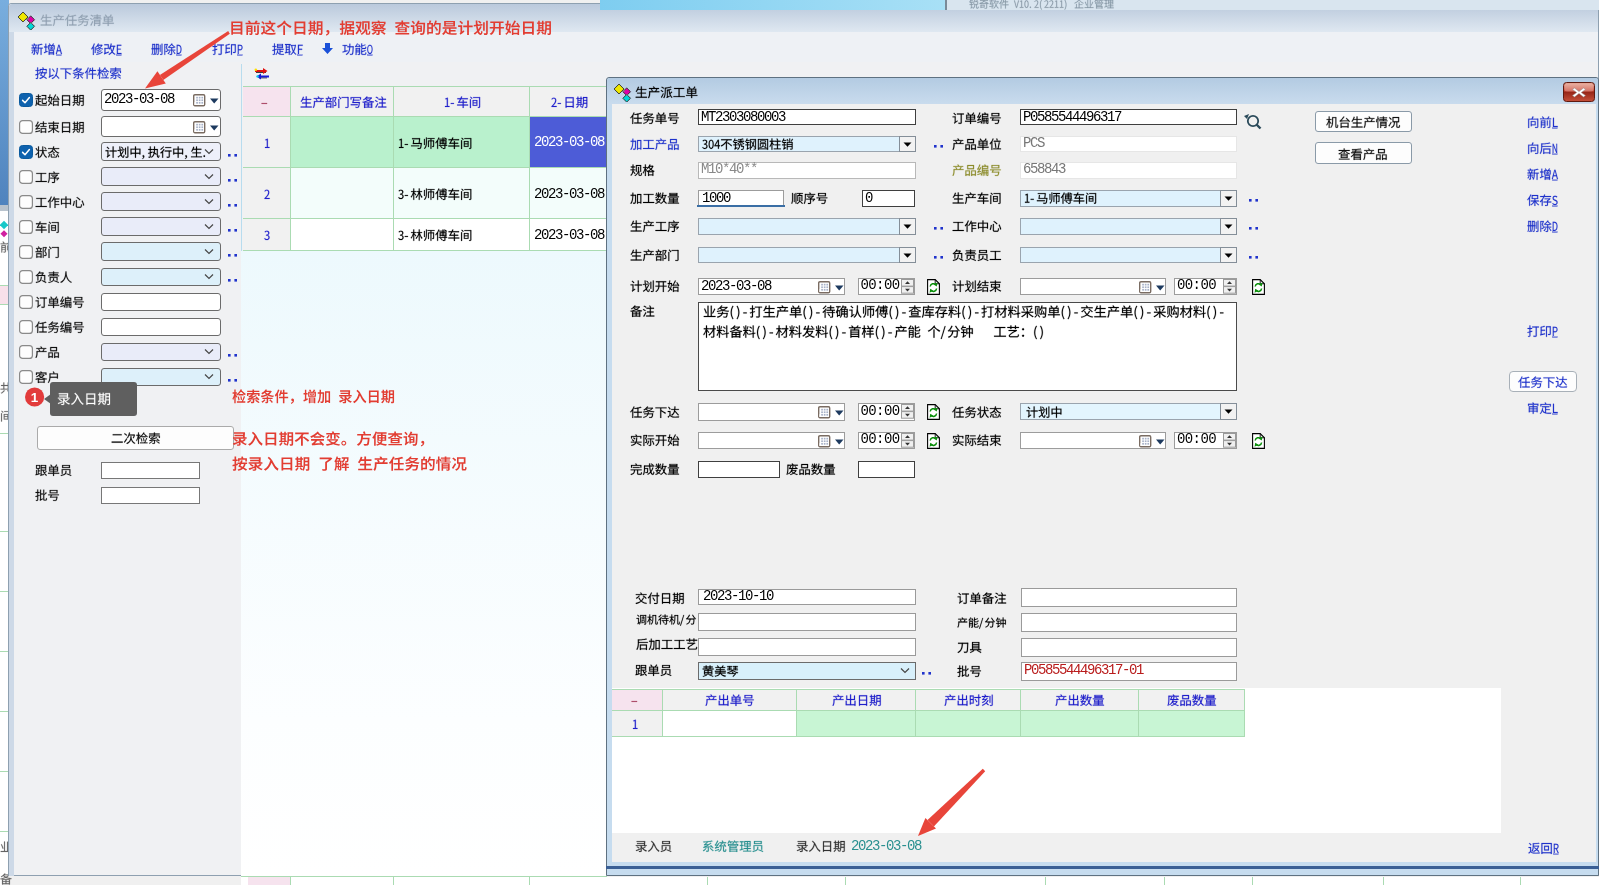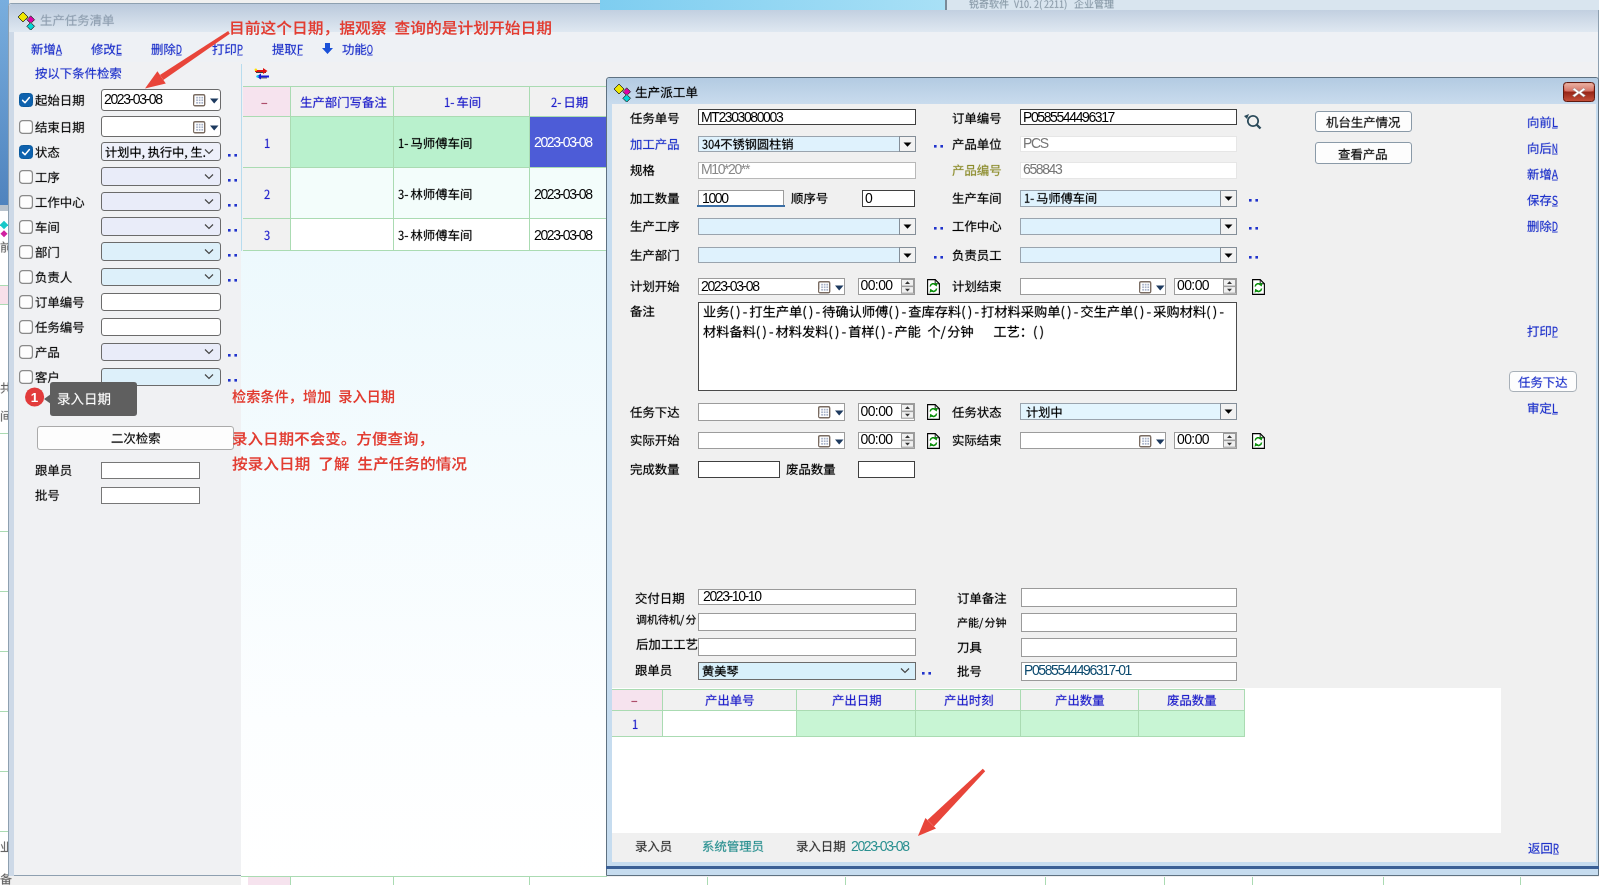--- a/index.html
+++ b/index.html
@@ -1,18 +1,18 @@
 <!DOCTYPE html>
 <html><head><meta charset="utf-8"><style>
 *{margin:0;padding:0;box-sizing:border-box}
 html,body{width:1599px;height:885px;overflow:hidden;position:relative;background:#f0f0f0;
  font-family:"Liberation Sans",sans-serif;}
 .t{position:absolute;overflow:visible}
 .ab{position:absolute}
-.txt{position:absolute;font-family:Liberation Sans, sans-serif;white-space:pre;font-size:14px;letter-spacing:-1.4px;line-height:13.5px;transform:translateZ(0)}
+.txt{position:absolute;font-family:Liberation Mono, monospace;white-space:pre;font-size:14px;letter-spacing:-1.4px;line-height:13.5px;transform:translateZ(0)}
 </style></head><body>
 <div style="position:absolute;left:0px;top:0px;width:9px;height:210px;background:linear-gradient(#79aede,#4e82bd)"></div>
 <div style="position:absolute;left:0px;top:205px;width:9px;height:680px;background:#fff"></div>
 <div style="position:absolute;left:0px;top:205px;width:9px;height:6px;background:#b9c3cd"></div>
 <svg class="ab" style="left:0;top:220px" width="8" height="18">
     <rect x="1" y="2" width="6" height="6" fill="#18c8c8" transform="rotate(45 4 5)"></rect>
     <rect x="2" y="11" width="5" height="5" fill="#d020a0" transform="rotate(45 4 13)"></rect>
   </svg>
 <div style="position:absolute;left:0px;top:285px;width:8px;height:20px;background:#f8e0ea;border-top:1px solid #aadbb2;border-bottom:1px solid #aadbb2"></div>
 <div style="position:absolute;left:0px;top:433px;width:8px;height:1px;background:#aadbb2"></div>
@@ -600,21 +600,21 @@
   </svg>
 <svg class="ab" style="left:934px;top:144.6px" width="10" height="3" fill="#2033cc">
     <rect x="0" y="0" width="2.6" height="2.6"></rect>
     <rect x="6.4" y="0" width="2.6" height="2.6"></rect>
   </svg>
 <svg class="t" style="left:630.0px;top:164.35px;width:24.80px;height:12.40px" viewBox="0 -880 2000 1000" preserveAspectRatio="none" fill="#000" stroke="#000" stroke-width="16">
     <use href="#g89C4" x="0"></use>
     <use href="#g683C" x="1000"></use>
   </svg>
 <div style="position:absolute;left:698px;top:162.3px;width:218px;height:16.5px;background:#fff;border:1px solid #b8b8b8"></div>
-<div class="txt" style="left:701px;top:163.4px;color:#888">M10*20**</div>
+<div class="txt" style="left:701px;top:163.4px;color:#888">M10*40**</div>
 <svg class="t" style="left:630.0px;top:192.35px;width:49.60px;height:12.40px" viewBox="0 -880 4000 1000" preserveAspectRatio="none" fill="#000" stroke="#000" stroke-width="16">
     <use href="#g52A0" x="0"></use>
     <use href="#g5DE5" x="1000"></use>
     <use href="#g6570" x="2000"></use>
     <use href="#g91CF" x="3000"></use>
   </svg>
 <div style="position:absolute;left:698px;top:190px;width:85.5px;height:16.5px;background:#fff;border:1px solid #9c9c9c"></div>
 <div style="position:absolute;left:697px;top:204.5px;width:87.5px;height:2.2px;background:#3a6ea5"></div>
 <div class="txt" style="left:702px;top:191.8px;color:#000">1000</div>
 <svg class="t" style="left:791.0px;top:192.35px;width:37.20px;height:12.40px" viewBox="0 -880 3000 1000" preserveAspectRatio="none" fill="#000" stroke="#000" stroke-width="16">
@@ -1184,21 +1184,21 @@
 <svg class="t" style="left:956.6px;top:640.85px;width:24.80px;height:12.40px" viewBox="0 -880 2000 1000" preserveAspectRatio="none" fill="#000" stroke="#000" stroke-width="16">
     <use href="#g5200" x="0"></use>
     <use href="#g5177" x="1000"></use>
   </svg>
 <div style="position:absolute;left:1021px;top:637.5px;width:216px;height:19px;background:#fff;border:1px solid #9a9a9a"></div>
 <svg class="t" style="left:956.6px;top:665.05px;width:24.80px;height:12.40px" viewBox="0 -880 2000 1000" preserveAspectRatio="none" fill="#000" stroke="#000" stroke-width="16">
     <use href="#g6279" x="0"></use>
     <use href="#g53F7" x="1000"></use>
   </svg>
 <div style="position:absolute;left:1021px;top:661.5px;width:216px;height:19px;background:#fff;border:1px solid #9a9a9a"></div>
-<div class="txt" style="left:1024px;top:664px;color:#0c4a6e">P0585544496317-01</div>
+<div class="txt" style="left:1024px;top:664px;color:#b91c1c">P0585544496317-01</div>
 <div style="position:absolute;left:612px;top:688px;width:889px;height:145.2px;background:#fff"></div>
 <div style="position:absolute;left:612.1px;top:688.5px;width:633.3000000000001px;height:1px;background:#aadbb2"></div>
 <div style="position:absolute;left:612.1px;top:689.5px;width:50.60000000000002px;height:21.799999999999955px;background:#f6e3ee;border-right:1px solid #aadbb2;border-bottom:1px solid #aadbb2"></div>
 <div style="position:absolute;left:662.7px;top:689.5px;width:134.39999999999998px;height:21.799999999999955px;background:#f1f1f1;border-right:1px solid #aadbb2;border-bottom:1px solid #aadbb2"></div>
 <div style="position:absolute;left:797.1px;top:689.5px;width:118.89999999999998px;height:21.799999999999955px;background:#f1f1f1;border-right:1px solid #aadbb2;border-bottom:1px solid #aadbb2"></div>
 <div style="position:absolute;left:916px;top:689.5px;width:105.39999999999998px;height:21.799999999999955px;background:#f1f1f1;border-right:1px solid #aadbb2;border-bottom:1px solid #aadbb2"></div>
 <div style="position:absolute;left:1021.4px;top:689.5px;width:117.19999999999993px;height:21.799999999999955px;background:#f1f1f1;border-right:1px solid #aadbb2;border-bottom:1px solid #aadbb2"></div>
 <div style="position:absolute;left:1138.6px;top:689.5px;width:106.80000000000018px;height:21.799999999999955px;background:#f1f1f1;border-right:1px solid #aadbb2;border-bottom:1px solid #aadbb2"></div>
 <svg class="t" style="left:631.2px;top:694.35px;width:12.40px;height:12.40px" viewBox="0 -880 1000 1000" preserveAspectRatio="none" fill="#a03050" stroke="#a03050" stroke-width="16">
     <use href="#g2013" x="0"></use>

